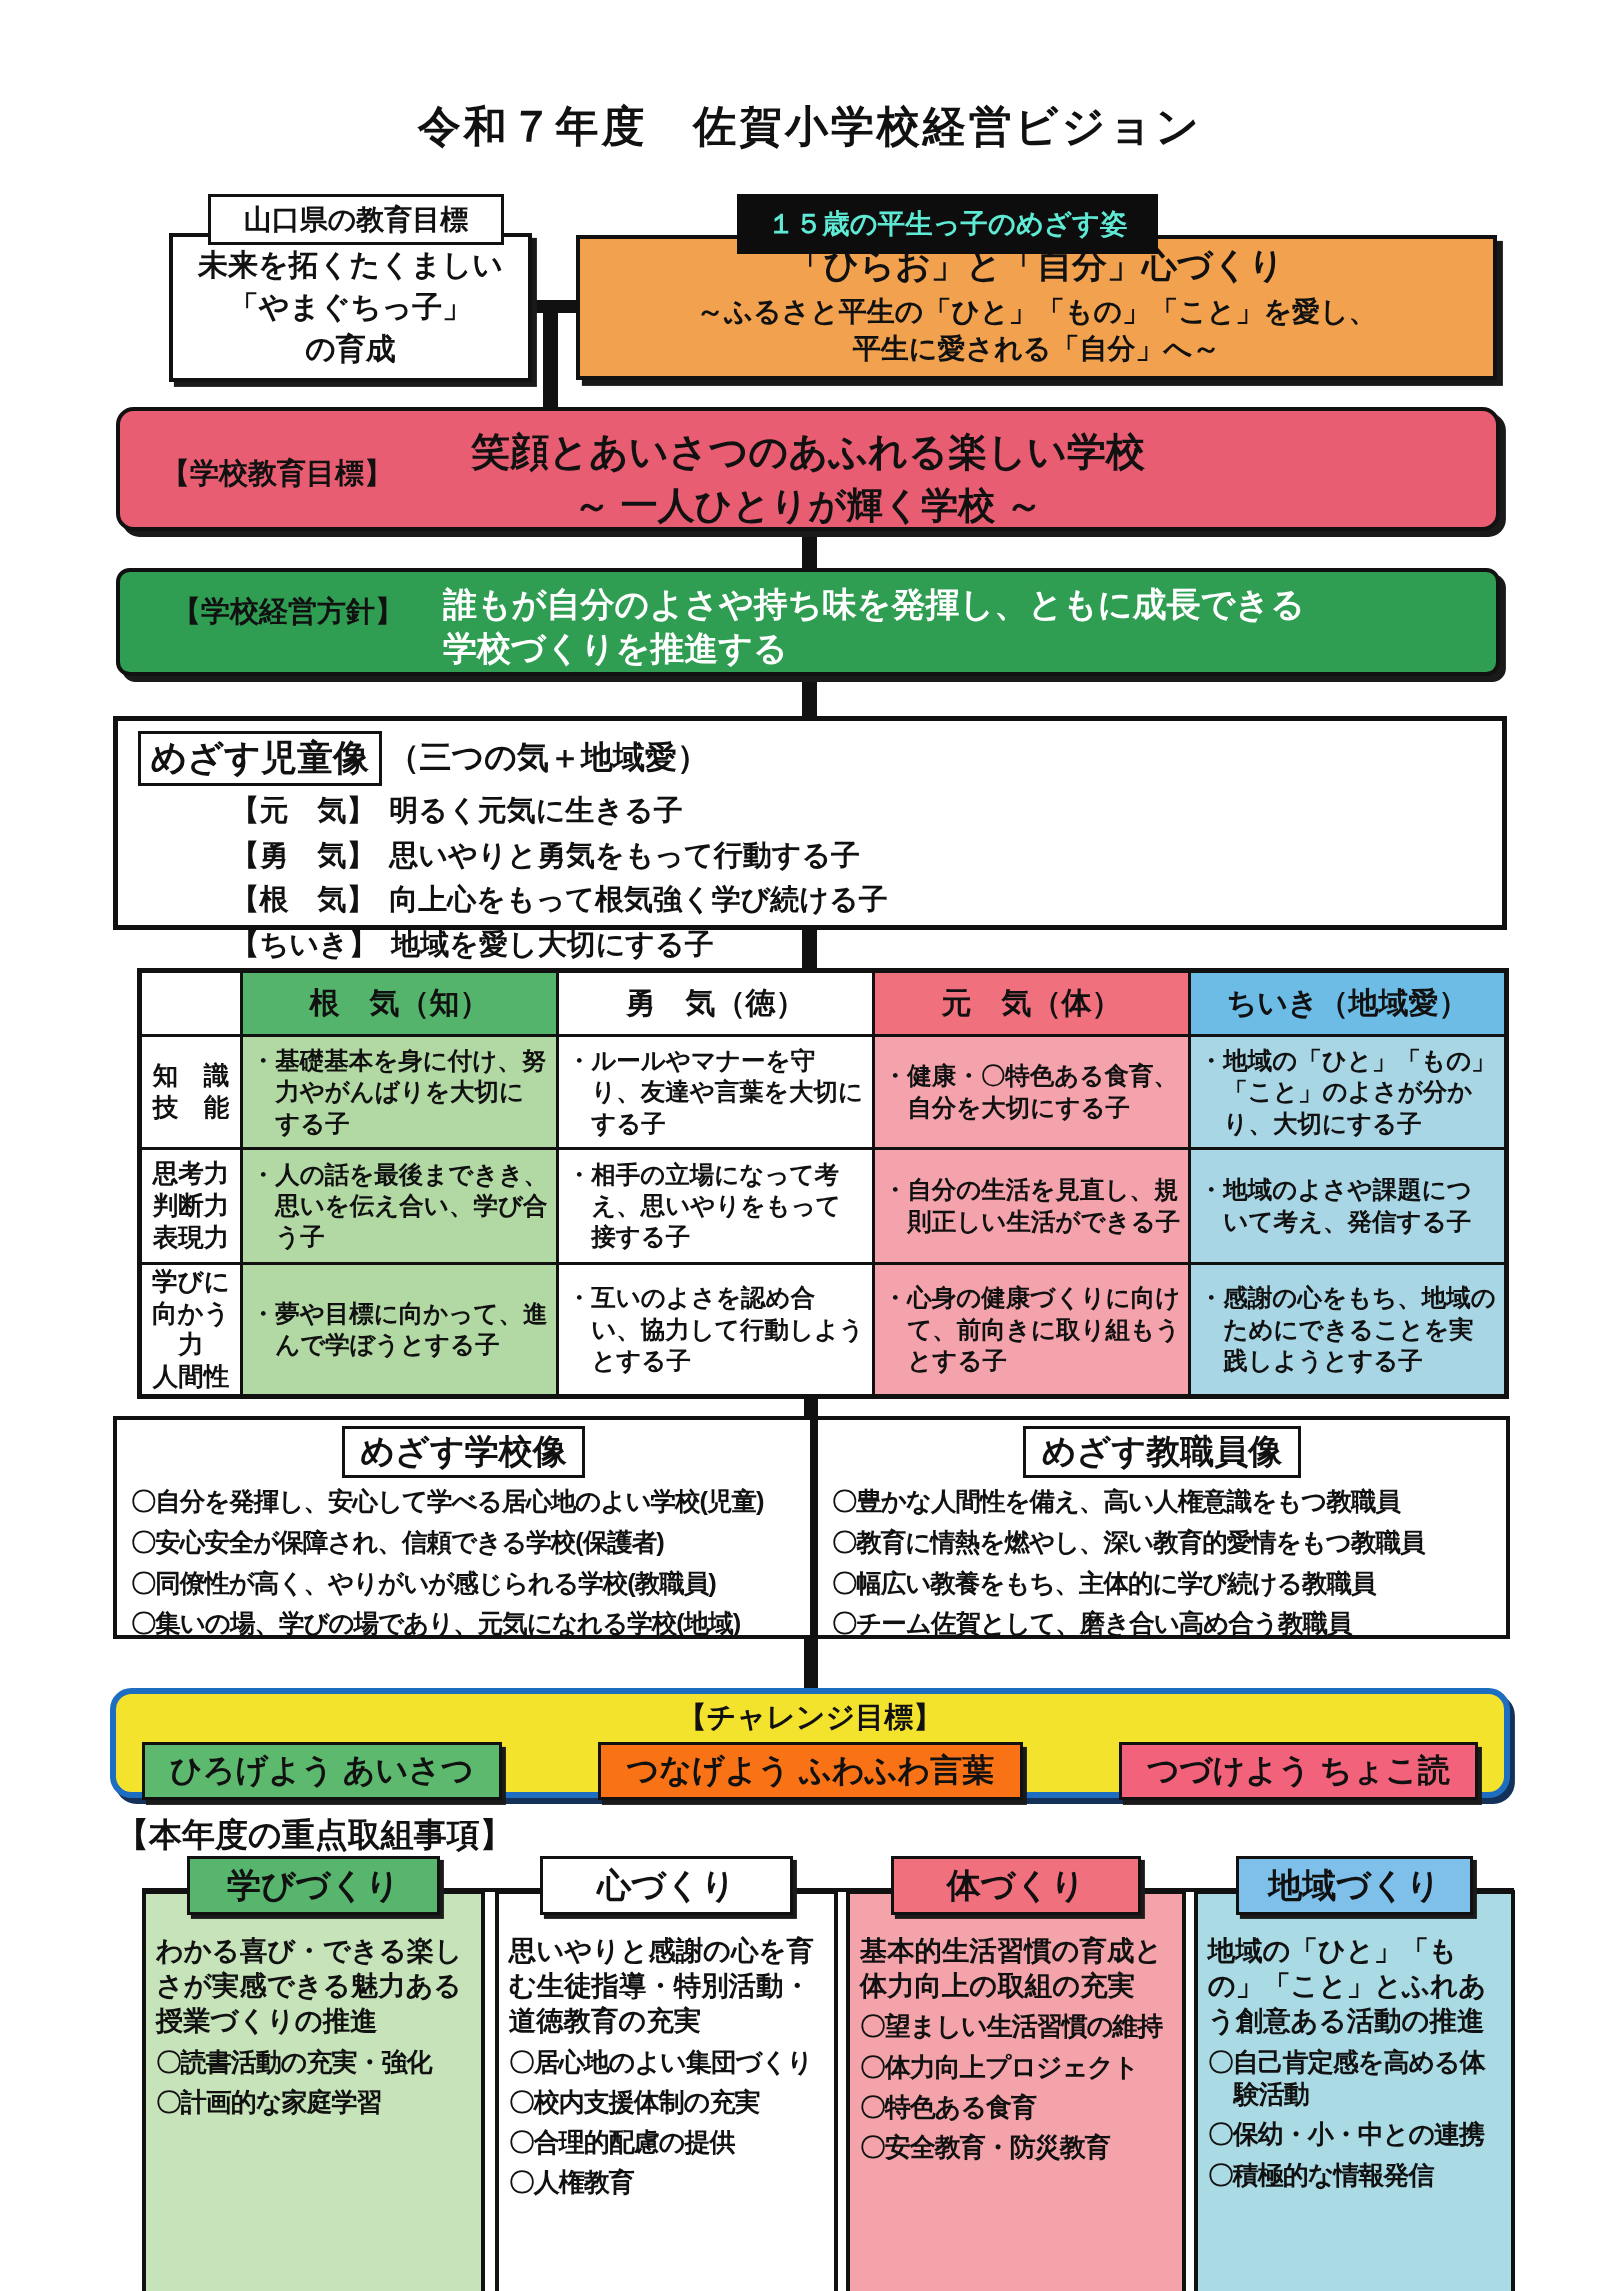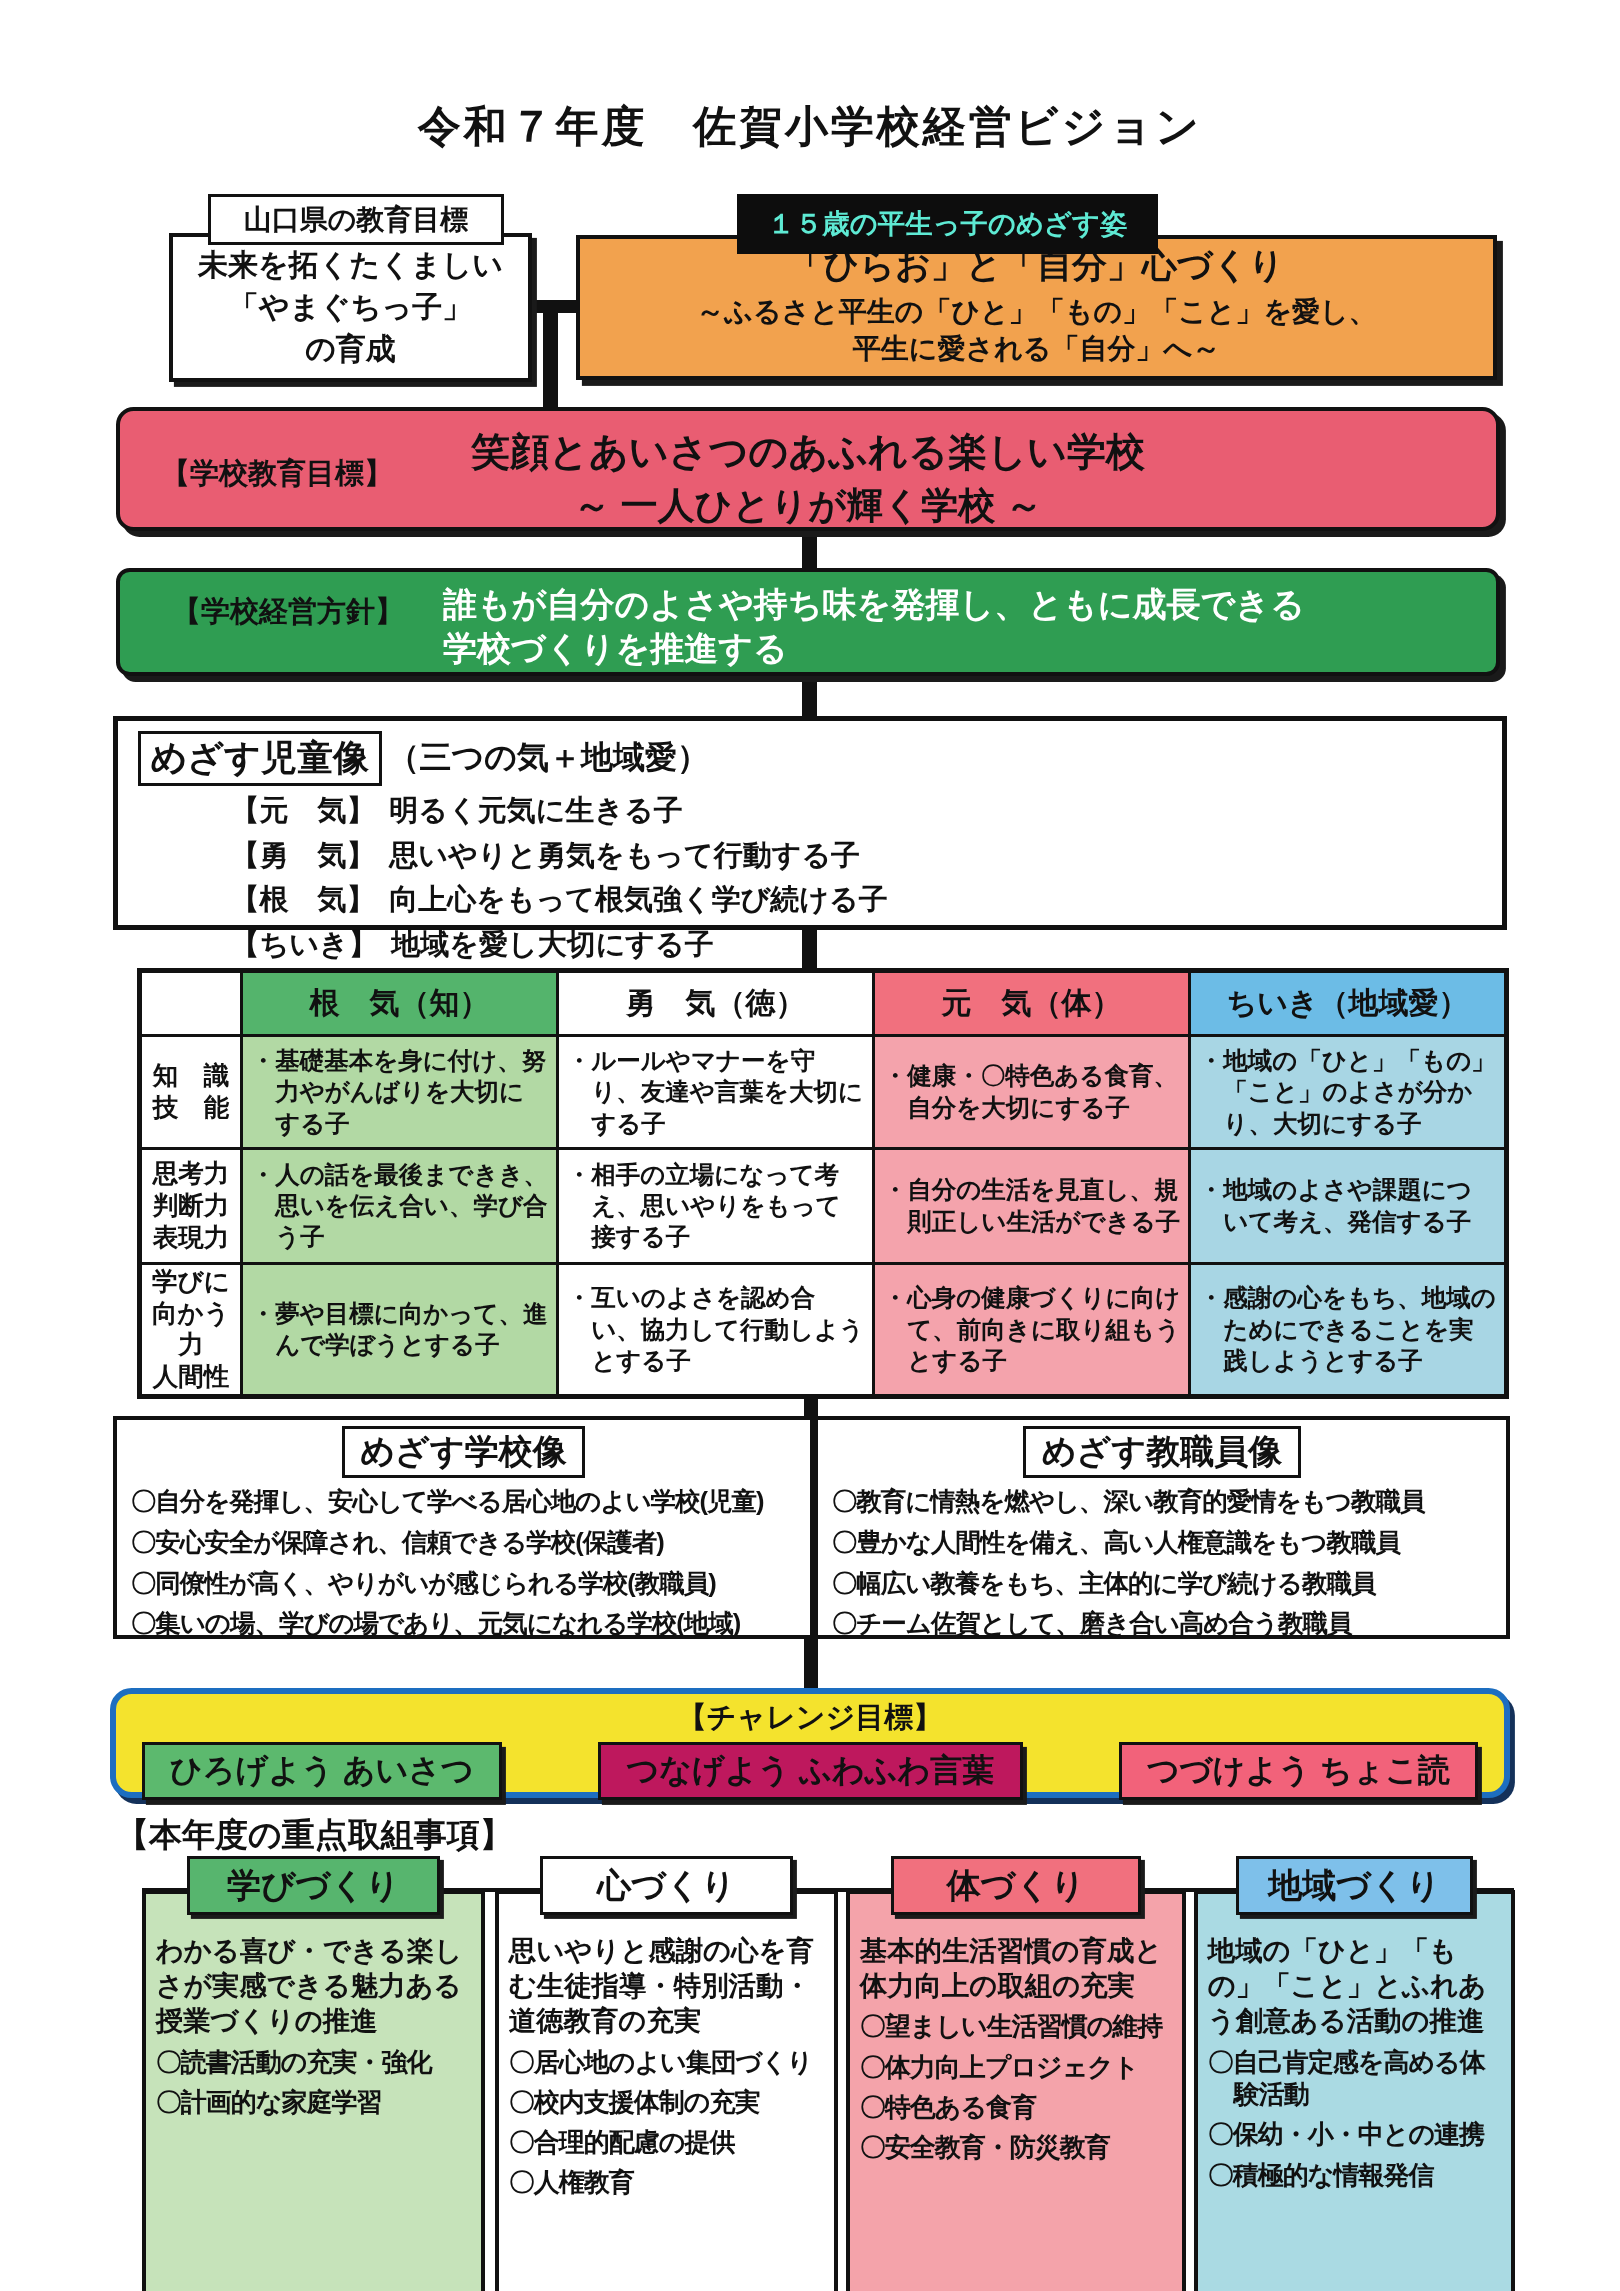--- a/index.html
+++ b/index.html
@@ -58,21 +58,21 @@
   .vision-box .ttl{text-align:center;margin-bottom:3.9px;}
   .vision-box .ttl span{display:inline-block;border:3.9px solid #111;padding:0 15.7px;font-size:34px;}
   .vision-box .it{font-size:25.5px;margin-top:5.9px;letter-spacing:-1px;}
   #school-box{left:113px;width:701px;}
   #staff-box{left:814px;width:696px;}
   
   .challenge{left:110px;top:1688px;width:1400px;height:110px;background:#F4E32D;border:6.9px solid #1D6EC0;
     border-radius:21.6px;box-shadow:4.9px 5.9px 0 #14315a;z-index:2;padding:3.9px 25.5px;}
   .challenge .ttl{text-align:center;font-size:29px;}
   .challenge .chips{display:flex;justify-content:space-between;margin-top:3.9px;}
-  .chip{border:3.9px solid #111;box-shadow:3.9px 4.9px 0 #1a1a1a;font-size:32px;padding:3.9px 25.5px;background:#be185d;}
+  .chip{border:3.9px solid #111;box-shadow:3.9px 4.9px 0 #1a1a1a;font-size:32px;padding:3.9px 25.5px;background:#f97316;}
   .chip.g{background:#5CB96E;} .chip.r{background:#F2627A;}
   
   .priority-head{left:116px;top:1813px;font-size:33px;}
   .top-rule{left:142px;top:1888px;width:1372px;height:3.9px;}
   .pcol{top:1856px;z-index:2;}
   .pcol .chip-h{position:relative;margin:0 auto;width:72%;height:53px;border:3.9px solid #111;
     box-shadow:3.9px 3.9px 0 #1a1a1a;display:flex;align-items:center;justify-content:center;font-size:34px;z-index:3;background:#fff;}
   .pcol .bodybox{position:relative;margin-top:-25.5px;height:429px;border:4.9px solid #111;background:#fff;
     padding:39px 9.8px 7.8px 9.8px;z-index:2;}
   .pcol .lead{font-size:27.4px;line-height:1.28;}
@@ -217,22 +217,22 @@
   <div id="school-box" class="abs vision-box">
     <div class="ttl"><span>めざす学校像</span></div>
     <div class="it">〇自分を発揮し、安心して学べる居心地のよい学校(児童)</div>
     <div class="it">〇安心安全が保障され、信頼できる学校(保護者)</div>
     <div class="it">〇同僚性が高く、やりがいが感じられる学校(教職員)</div>
     <div class="it">〇集いの場、学びの場であり、元気になれる学校(地域)</div>
   </div>
 
   <div id="staff-box" class="abs vision-box">
     <div class="ttl"><span>めざす教職員像</span></div>
+    <div class="it">〇豊かな人間性を備え、高い人権意識をもつ教職員</div>
     <div class="it">〇教育に情熱を燃やし、深い教育的愛情をもつ教職員</div>
-    <div class="it">〇豊かな人間性を備え、高い人権意識をもつ教職員</div>
     <div class="it">〇幅広い教養をもち、主体的に学び続ける教職員</div>
     <div class="it">〇チーム佐賀として、磨き合い高め合う教職員</div>
   </div>
 
   <div class="abs challenge">
     <div class="ttl">【チャレンジ目標】</div>
     <div class="chips">
       <div class="chip g">ひろげよう あいさつ</div>
       <div class="chip">つなげよう ふわふわ言葉</div>
       <div class="chip r">つづけよう ちょこ読</div>

